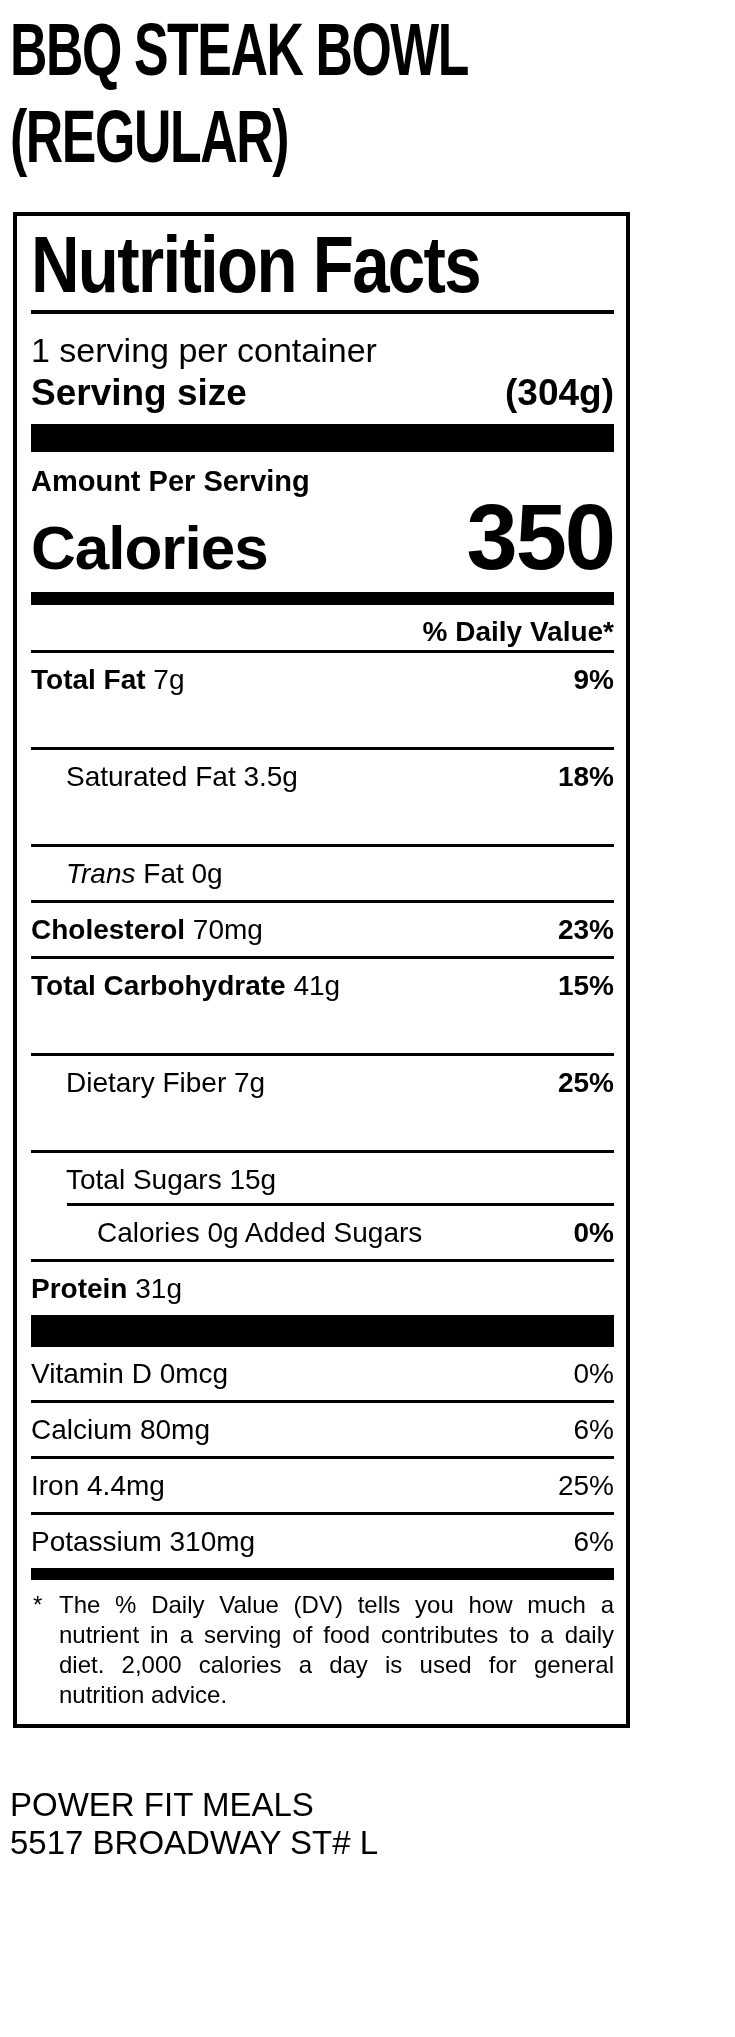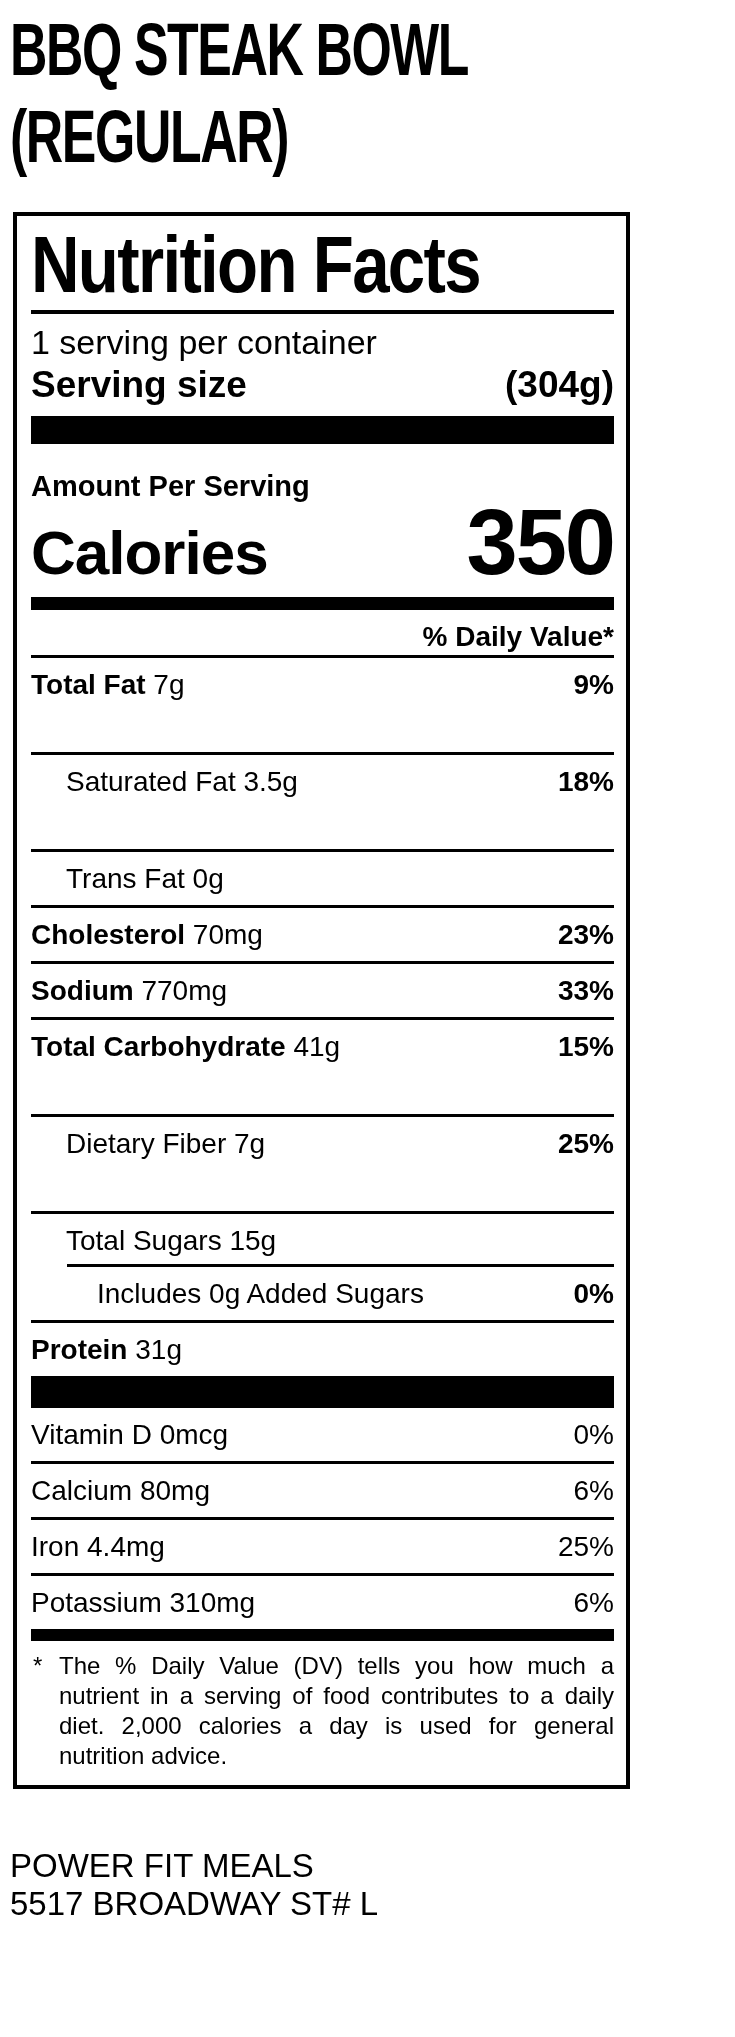--- a/index.html
+++ b/index.html
@@ -48,21 +48,21 @@
     transform: scaleX(0.84);
     transform-origin: left center;
     white-space: nowrap;
     margin-top: 2px;
   }
   .rule { height: 4px; background: #000; margin-top: 2px; }
 
   .serving-per {
     font-size: 34px;
     line-height: 40px;
-    margin-top: 8px;
+    margin-top: 16px;
   }
   .serving-size-row {
     display: flex;
     justify-content: space-between;
     align-items: baseline;
     font-size: 37px;
     line-height: 46px;
     font-weight: bold;
     margin: 0 0 8px 0;
   }
@@ -70,21 +70,21 @@
   .bar { background: #000; width: 100%; }
   .bar-thick  { height: 28px; }
   .bar-thick2 { height: 32px; }
   .bar-med    { height: 13px; }
   .bar-med2   { height: 12px; }
 
   .amount-per-serving {
     font-size: 29px;
     line-height: 34px;
     font-weight: bold;
-    margin-top: 25px;
+    margin-top: 12px;
   }
   .calories-row {
     display: flex;
     justify-content: space-between;
     align-items: baseline;
     margin: -4px 0 9px 0;
   }
   .calories-label {
     font-size: 62px;
     font-weight: bold;
@@ -122,21 +122,21 @@
   .nrow.ind2 { padding-left: 66px; }
   .nrow.sep-ind { border-top: none; position: relative; }
   .nrow.sep-ind::before {
     content: "";
     position: absolute;
     left: 36px; right: 0; top: -3px;
     height: 3px;
     background: #000;
   }
   .b  { font-weight: bold; }
-  .it { }
+  .it { font-style: italic; }
   .dv { text-align: right; }
 
   .footnote {
     display: flex;
     font-size: 24px;
     line-height: 30px;
     padding: 10px 0 12px 2px;
   }
   .footnote .star { width: 26px; flex: none; }
   .footnote .ftext { flex: 1; text-align: justify; }
@@ -197,37 +197,33 @@
         </div>
         <div class="nrow ind1">
           <span><span class="it">Trans </span><span>Fat</span><span> 0g</span></span>
           <span class="dv"></span>
         </div>
         <div class="nrow ind0">
           <span><span class="b">Cholesterol</span><span> 70mg</span></span>
           <span class="dv b">23%</span>
         </div>
         <div class="nrow ind0">
-          <span><span class="b">Sodium</span><span> 770mg</span></span>
-          <span class="dv b">33%</span>
-        </div>
-        <div class="nrow ind0">
           <span><span class="b">Total Carbohydrate</span><span> 41g</span></span>
           <span class="dv b">15%</span>
         </div>
         <div class="nrow ind1">
           <span><span>Dietary Fiber</span><span> 7g</span></span>
           <span class="dv b">25%</span>
         </div>
         <div class="nrow ind1">
           <span><span>Total Sugars</span><span> 15g</span></span>
           <span class="dv"></span>
         </div>
         <div class="nrow ind2 sep-ind">
-          <span><span>Includes 0g Added Sugars</span></span>
+          <span><span>Calories 0g Added Sugars</span></span>
           <span class="dv b">0%</span>
         </div>
         <div class="nrow ind0">
           <span><span class="b">Protein</span><span> 31g</span></span>
           <span class="dv"></span>
         </div>
       </div>
 
     <div class="bar bar-thick2"></div>
 

